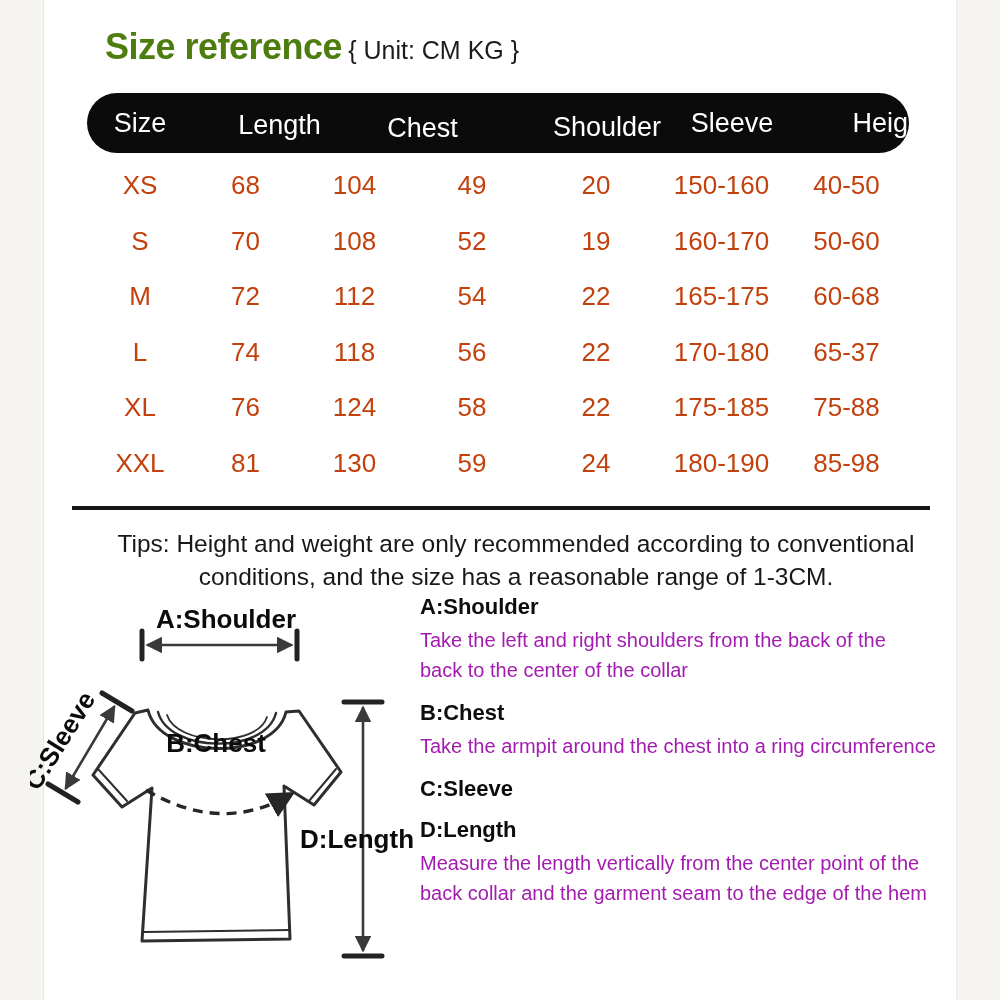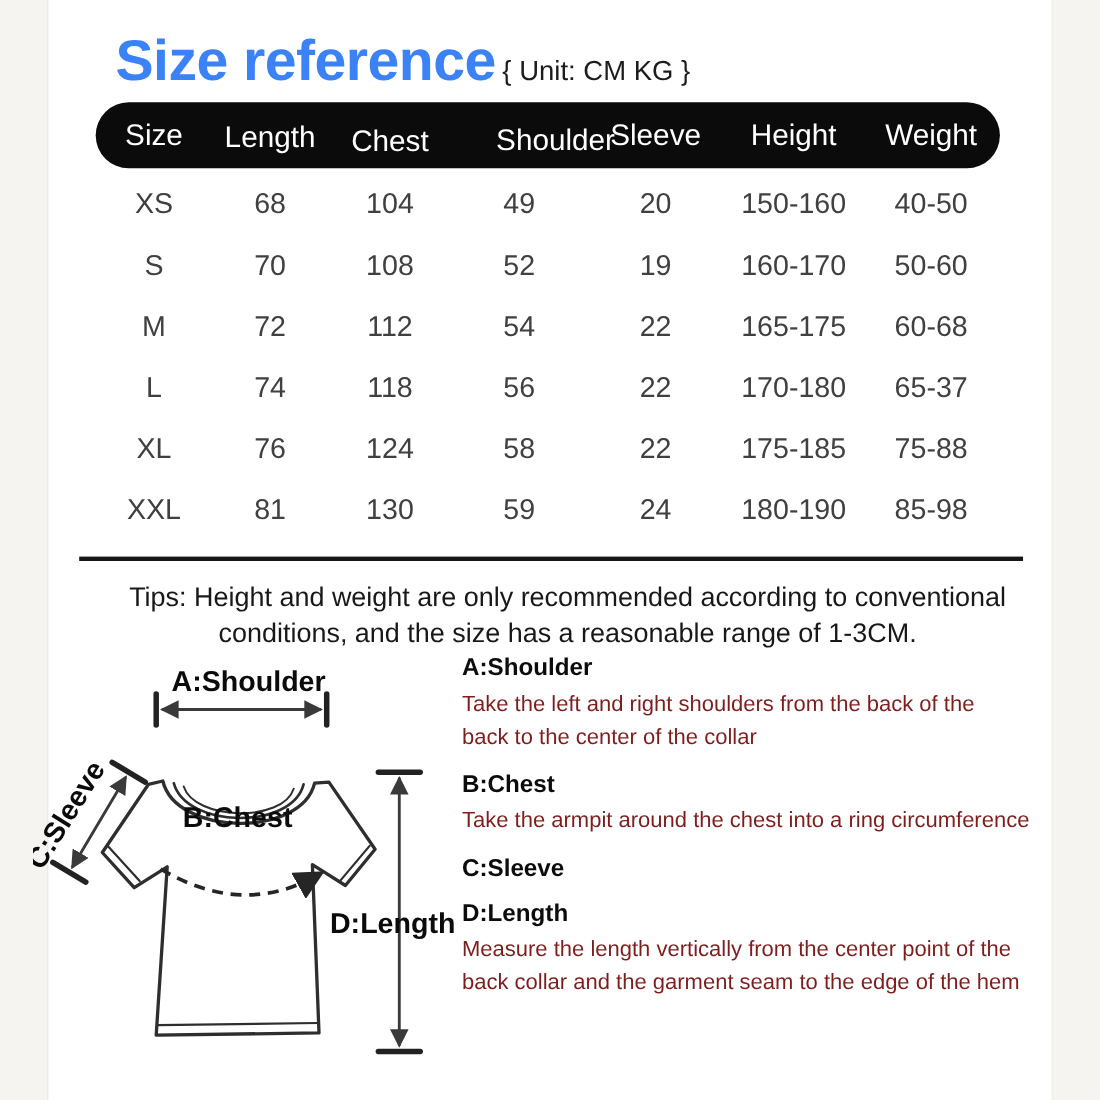--- a/index.html
+++ b/index.html
@@ -7,55 +7,55 @@
   body {
     font-family:"Liberation Sans","DejaVu Sans",sans-serif;
     background:#ffffff; color:#111; position:relative; overflow:hidden;
   }
   .edge-strip { position:absolute; top:0; width:44px; height:1000px; background:#f5f4f1; }
   .edge-strip.left  { left:0;  border-right:1px solid rgba(0,0,0,0.05); }
   .edge-strip.right { right:0; border-left:1px solid rgba(0,0,0,0.04); }
 
   
   .title-row { position:absolute; left:105px; top:26px; display:flex; align-items:baseline; gap:6px; }
-  .title-main { font-size:52px; font-weight:bold; letter-spacing:-0.5px; color:#3b82f6; }
+  .title-main { font-size:36px; font-weight:bold; letter-spacing:-0.5px; color:#4d7c0f; }
   .title-unit { font-size:25px; color:#1c1c1c; }
 
   
   .size-table { position:absolute; left:87px; top:93px; width:822px; }
   .tbl-grid { display:grid; grid-template-columns:106px 105px 113px 122px 126px 125px 125px; }
   .tbl-head {
     background:#0b0b0b; border-radius:30px; height:60px; align-items:center;
-    color:#ffffff; font-size:27px;
+    color:#ffffff; font-size:27px;gap:34px;
   }
   .tbl-head .cell { text-align:center; }
   .tbl-head .cell:nth-child(2){ transform:translateY(2px); }
   .tbl-head .cell:nth-child(3){ transform:translateY(5px); }
   .tbl-head .cell:nth-child(4){ transform:translateY(4px);margin-left:40px; }
   .tbl-body { margin-top:5px; }
-  .tbl-row { height:55.5px; align-items:center; font-size:26px; color:#404040; }
+  .tbl-row { height:55.5px; align-items:center; font-size:26px; color:#c2410c; }
   .tbl-row .cell { text-align:center; }
 
   
   .divider { position:absolute; left:72px; top:506px; width:858px; height:4px; background:#161616; }
   .tips {
     position:absolute; left:76px; top:527px; width:880px;
     text-align:center; font-size:24.5px; line-height:33px; color:#181818;
   }
 
   
   .diagram { position:absolute; left:30px; top:600px; width:390px; height:390px; }
   .diagram svg { width:100%; height:100%; display:block; }
   .dg-label { font-weight:bold; font-size:26px; fill:#0b0b0b; }
 
   
   .guide { position:absolute; left:420px; top:594px; width:548px; }
   .guide-section { margin-bottom:15px; }
   .guide-heading { font-size:22px; font-weight:bold; color:#0c0c0c; margin-bottom:5px; }
-  .guide-body { font-size:20px; line-height:30px; color:#7f1d1d; max-width:545px; }
+  .guide-body { font-size:20px; line-height:30px; color:#a21caf; max-width:545px; }
   .guide-section.sec-a .guide-body { max-width:480px; }
 </style>
 </head>
 <body>
 
 <div class="edge-strip left"></div>
 <div class="edge-strip right"></div>
 
 <div class="title-row">
   <span class="title-main">Size reference</span>

